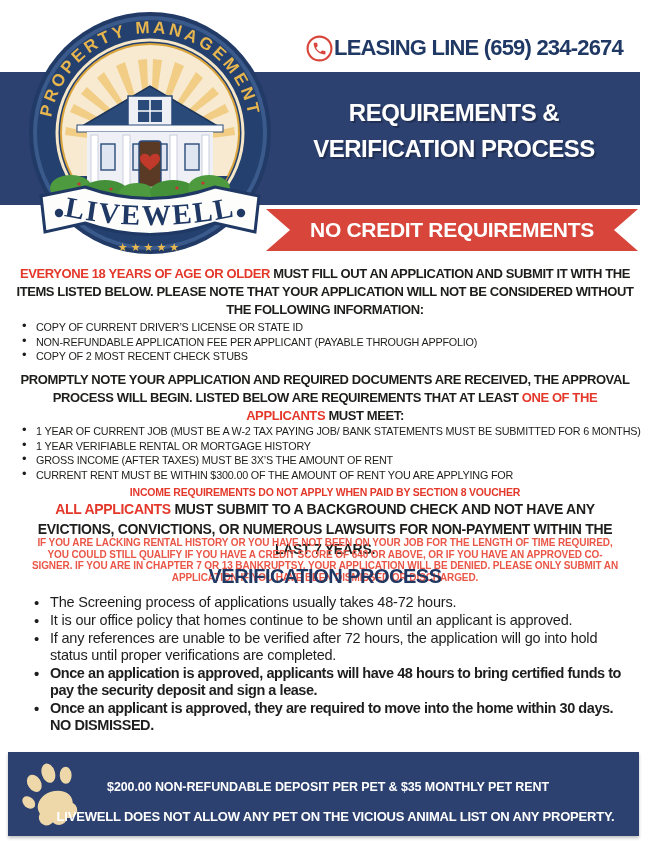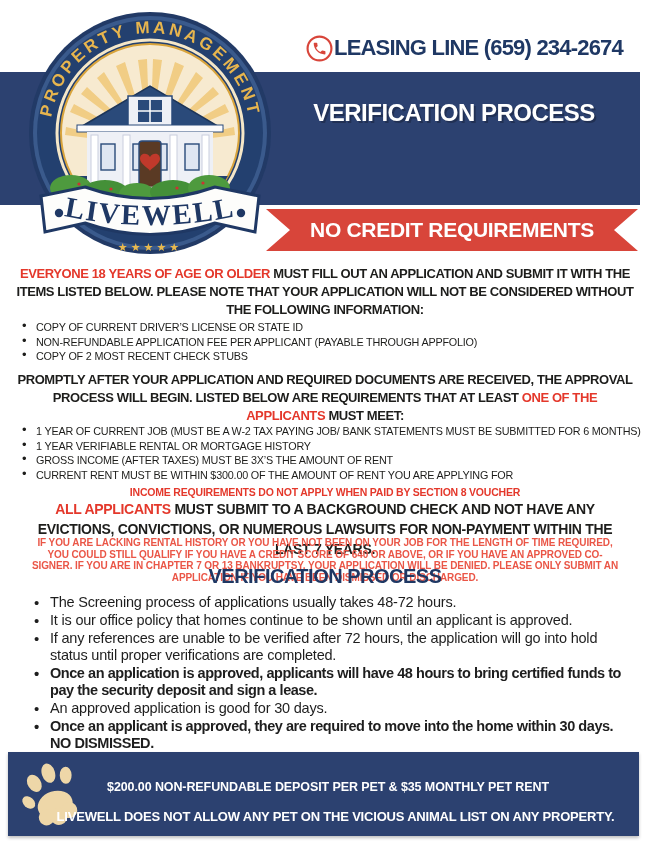--- a/index.html
+++ b/index.html
@@ -60,20 +60,21 @@
 
 <div class="leasing-row">
   <svg width="27" height="27" viewBox="0 0 24 24">
     <circle cx="12" cy="12" r="10.6" fill="none" stroke="#d8453a" stroke-width="1.9"></circle>
     <path fill="#d8453a" transform="translate(5.1,5.1) scale(0.58)" d="M6.6 10.8c1.4 2.8 3.8 5.1 6.6 6.6l2.2-2.2c.3-.3.7-.4 1-.2 1.1.4 2.3.6 3.6.6.6 0 1 .4 1 1V20c0 .6-.4 1-1 1C10.6 21 3 13.4 3 4c0-.6.4-1 1-1h3.5c.6 0 1 .4 1 1 0 1.2.2 2.5.6 3.6.1.3 0 .7-.2 1l-2.3 2.2z"></path>
   </svg>
   <span class="leasing-text">LEASING LINE (659) 234-2674</span>
 </div>
 
 <div class="header-title">
+  <span class="block">REQUIREMENTS &amp;</span>
   <span class="block">VERIFICATION PROCESS</span>
 </div>
 
 <div class="ribbon">
   <span class="ribbon-text">NO CREDIT REQUIREMENTS</span>
 </div>
 
 <div class="logo-wrap">
   <svg width="247" height="250" viewBox="0 0 247 250">
     <circle cx="123" cy="125" r="121" fill="#223a66"></circle>
@@ -155,21 +156,21 @@
   <span>MUST FILL OUT AN APPLICATION AND SUBMIT IT WITH THE ITEMS LISTED BELOW. PLEASE NOTE THAT YOUR APPLICATION WILL NOT BE CONSIDERED WITHOUT THE FOLLOWING INFORMATION:</span>
 </div>
 
 <ul class="caps-list ul1">
   <li>COPY OF CURRENT DRIVER’S LICENSE OR STATE ID</li>
   <li>NON-REFUNDABLE APPLICATION FEE PER APPLICANT (PAYABLE THROUGH APPFOLIO)</li>
   <li>COPY OF 2 MOST RECENT CHECK STUBS</li>
 </ul>
 
 <div class="para p2">
-  <span>PROMPTLY AFTER YOUR APPLICATION AND REQUIRED DOCUMENTS ARE RECEIVED, THE APPROVAL PROCESS WILL BEGIN. LISTED BELOW ARE REQUIREMENTS THAT AT LEAST</span>
+  <span>PROMPTLY NOTE YOUR APPLICATION AND REQUIRED DOCUMENTS ARE RECEIVED, THE APPROVAL PROCESS WILL BEGIN. LISTED BELOW ARE REQUIREMENTS THAT AT LEAST</span>
   <span class="red">ONE OF THE APPLICANTS</span>
   <span>MUST MEET:</span>
 </div>
 
 <ul class="caps-list ul2">
   <li>1 YEAR OF CURRENT JOB (MUST BE A W-2 TAX PAYING JOB/ BANK STATEMENTS MUST BE SUBMITTED FOR 6 MONTHS)</li>
   <li>1 YEAR VERIFIABLE RENTAL OR MORTGAGE HISTORY</li>
   <li>GROSS INCOME (AFTER TAXES) MUST BE 3X’S THE AMOUNT OF RENT</li>
   <li>CURRENT RENT MUST BE WITHIN $300.00 OF THE AMOUNT OF RENT YOU ARE APPLYING FOR</li>
 </ul>
@@ -183,21 +184,20 @@
 
 <div class="fine">IF YOU ARE LACKING RENTAL HISTORY OR YOU HAVE NOT BEEN ON YOUR JOB FOR THE LENGTH OF TIME REQUIRED, YOU COULD STILL QUALIFY IF YOU HAVE A CREDIT SCORE OF 640 OR ABOVE, OR IF YOU HAVE AN APPROVED CO-SIGNER. IF YOU ARE IN CHAPTER 7 OR 13 BANKRUPTSY, YOUR APPLICATION WILL BE DENIED. PLEASE ONLY SUBMIT AN APPLICATION IF YOU HAVE BEEN DISMISSED OR DISCHARGED.</div>
 
 <div class="vp-head">VERIFICATION PROCESS</div>
 
 <ul class="vp-list">
   <li>The Screening process of applications usually takes 48-72 hours.</li>
   <li>It is our office policy that homes continue to be shown until an applicant is approved.</li>
   <li>If any references are unable to be verified after 72 hours, the application will go into hold status until proper verifications are completed.</li>
   <li class="b">Once an application is approved, applicants will have 48 hours to bring certified funds to pay the security deposit and sign a lease.</li>
-  <li>An approved application is good for 30 days.</li>
   <li class="b">
     <span>Once an applicant is approved, they are required to move into the home within 30 days.</span>
     <span class="block">NO DISMISSED.</span>
   </li>
 </ul>
 
 <div class="footer-band">
   <svg class="paw" viewBox="0 0 100 100">
     <g fill="#eed7a8">
       <ellipse cx="29" cy="23" rx="10" ry="14" transform="rotate(-14 29 23)"></ellipse>

